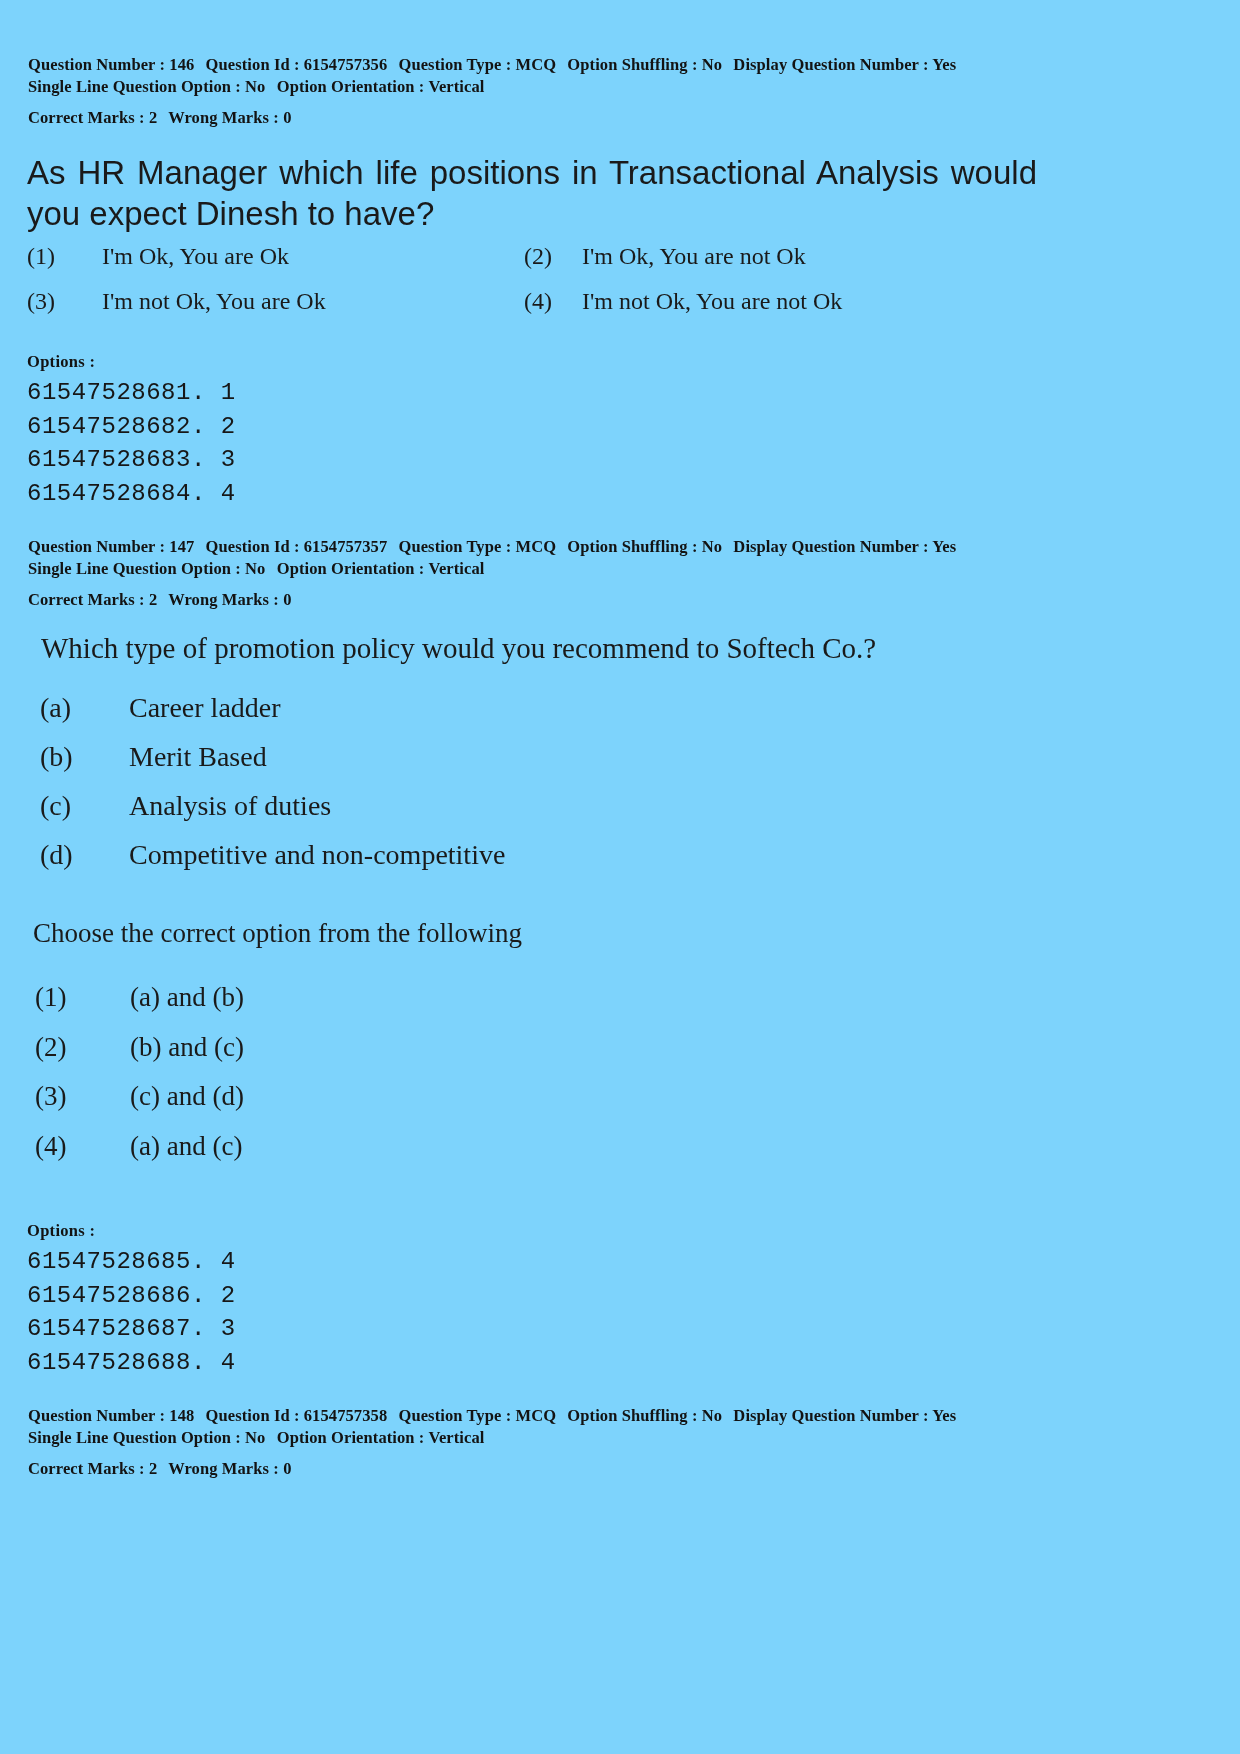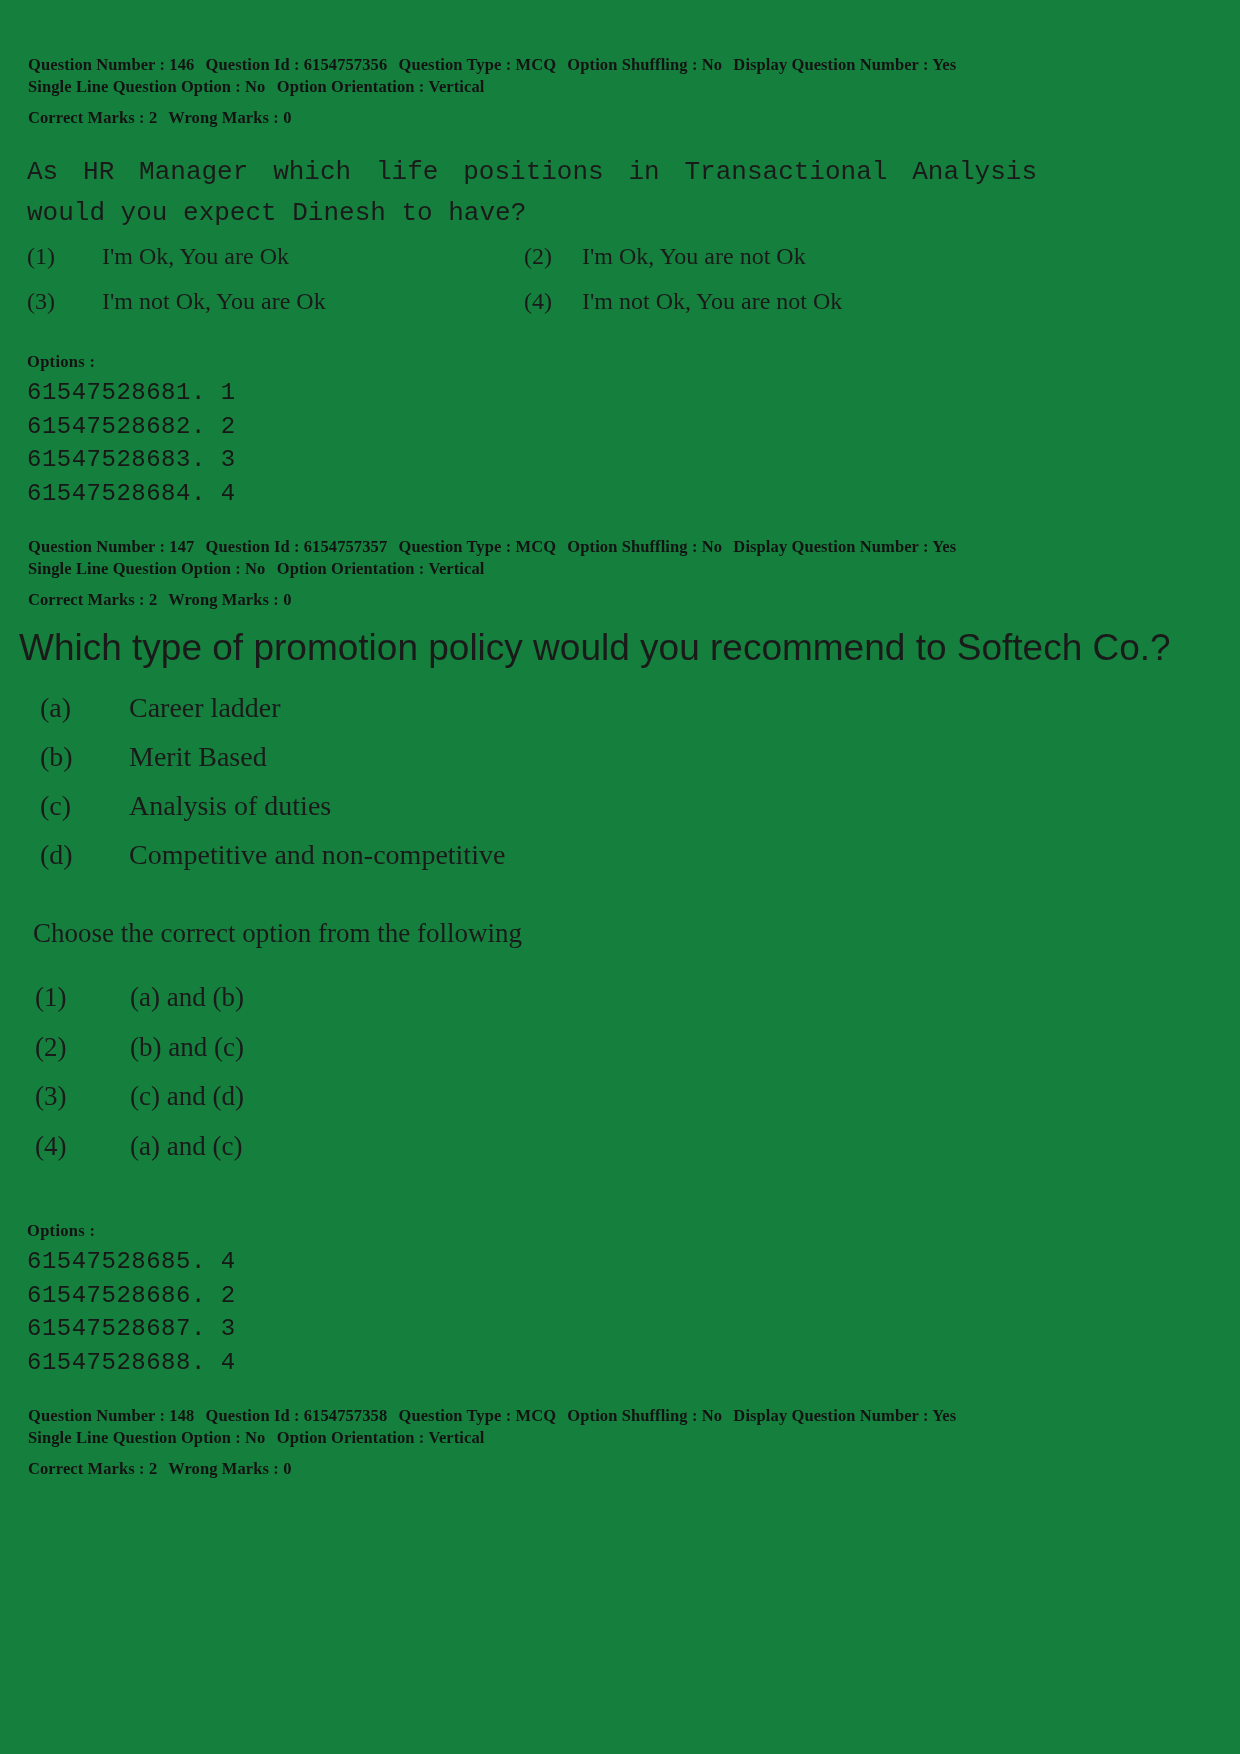--- a/index.html
+++ b/index.html
@@ -11,21 +11,21 @@
     height: 1754px;
     background: #ffffff;
     font-family: "Liberation Serif", serif;
     color: #111111;
     -webkit-font-smoothing: antialiased;
   }
   .page {
     position: relative;
     width: 1240px;
     height: 1754px;
-    background: #15803d;
+    background: #7dd3fc;
     box-sizing: border-box;
     padding: 0;
     overflow: hidden;
   }
   .page-inner {
     position: absolute;
     left: 0; top: 0;
     width: 1240px;
     height: 1754px;
   }
@@ -41,22 +41,22 @@
     letter-spacing: 0.1px;
     color: #131313;
   }
   .meta-line { white-space: nowrap; }
   .meta-line.spaced { margin-top: 9px; }
   .meta-sep { display: inline-block; width: 7px; }
 
   
   .qtext {
     position: absolute;
-    font-family: Liberation Mono, monospace;
-    font-size: 26px;
+    font-family: Liberation Sans, sans-serif;
+    font-size: 33px;
     line-height: 41px;
     color: #1a1a1a;
     text-align: justify;
   }
   .qtext-146 {
     left: 27px;
     top: 152px;
     width: 1010px;
   }
   
@@ -99,25 +99,25 @@
     font-size: 24px;
     line-height: 33.5px;
     color: #171717;
     letter-spacing: 0.5px;
   }
   .option-id-line { white-space: pre; }
 
   
   .q147-stem {
     position: absolute;
-    left: 19px;
+    left: 41px;
     top: 628px;
     width: 1100px;
-    font-family: Liberation Sans, sans-serif;
-    font-size: 37px;
+    font-family: Liberation Serif, serif;
+    font-size: 29px;
     line-height: 40px;
     color: #1a1a1a;
     white-space: nowrap;
   }
   .sublist {
     position: absolute;
     left: 40px;
     top: 692px;
     width: 900px;
   }

